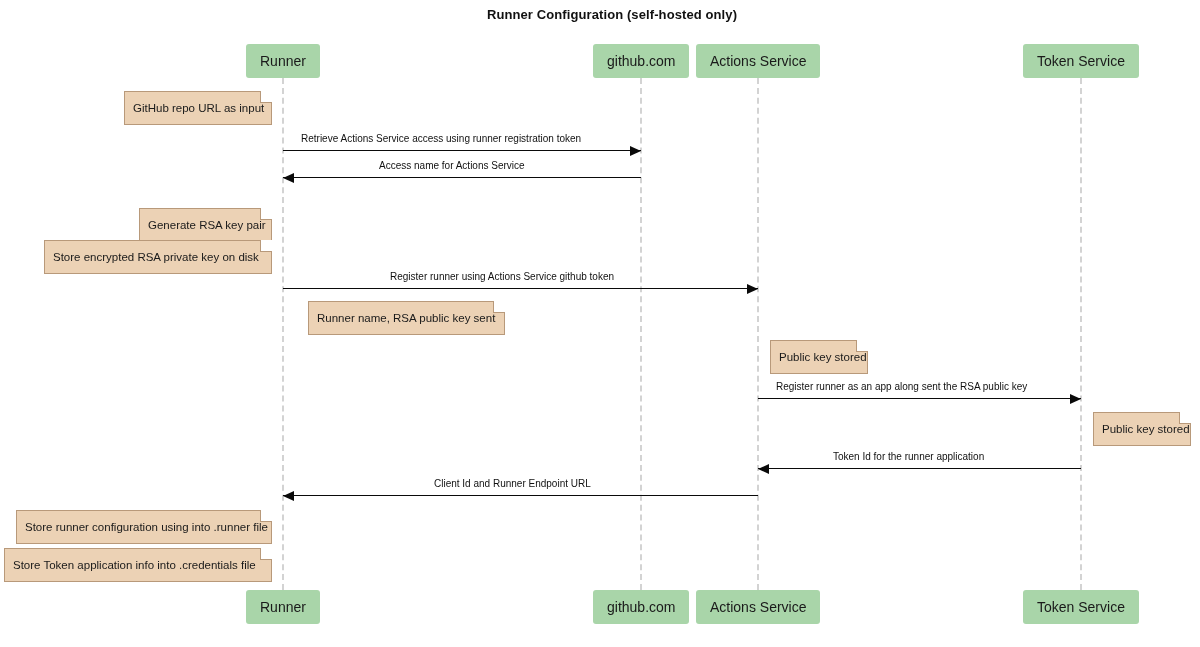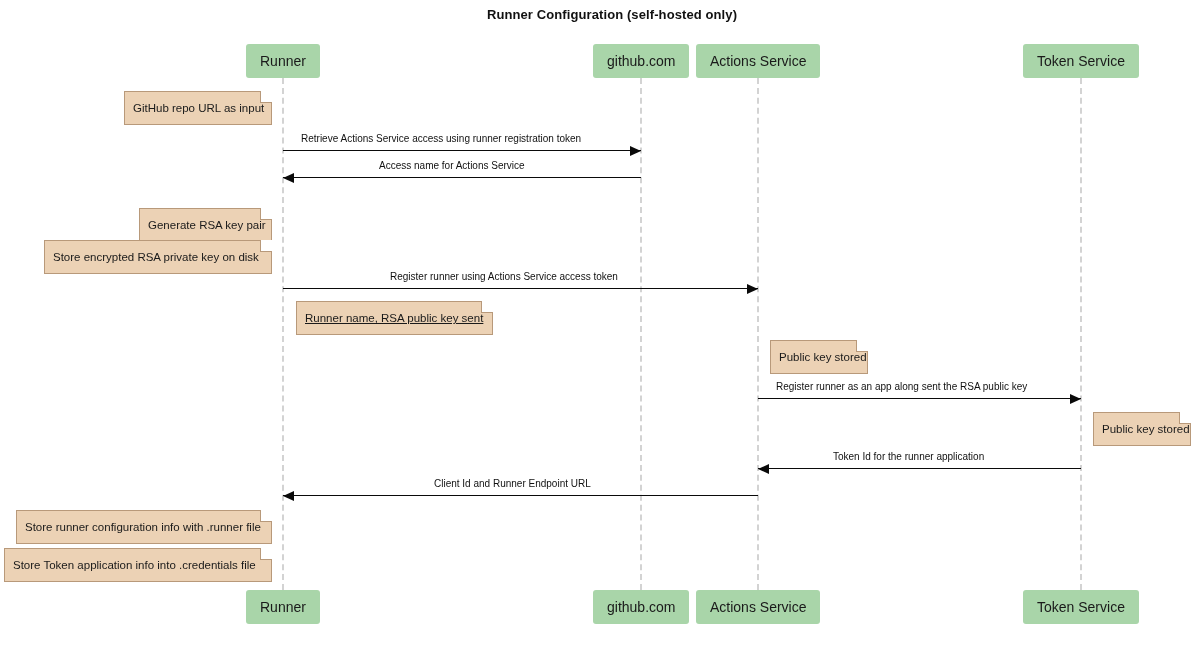--- a/index.html
+++ b/index.html
@@ -117,21 +117,21 @@
     </div>
   <div id="messages">
       <div class="msg-line" style="left: 283px; top: 150px; width: 358px;"></div>
       <div class="arrowhead right" style="top: 146px; left: 630px;"></div>
       <div class="msg-label" style="top: 133px; left: 301px;">Retrieve Actions Service access using runner registration token</div>
       <div class="msg-line" style="left: 283px; top: 177px; width: 358px;"></div>
       <div class="arrowhead left" style="top: 173px; left: 283px;"></div>
       <div class="msg-label" style="top: 160px; left: 379px;">Access name for Actions Service</div>
       <div class="msg-line" style="left: 283px; top: 288px; width: 475px;"></div>
       <div class="arrowhead right" style="top: 284px; left: 747px;"></div>
-      <div class="msg-label" style="top: 271px; left: 390px;">Register runner using Actions Service access token</div>
+      <div class="msg-label" style="top: 271px; left: 390px;">Register runner using Actions Service github token</div>
       <div class="msg-line" style="left: 758px; top: 398px; width: 323px;"></div>
       <div class="arrowhead right" style="top: 394px; left: 1070px;"></div>
       <div class="msg-label" style="top: 381px; left: 776px;">Register runner as an app along sent the RSA public key</div>
       <div class="msg-line" style="left: 758px; top: 468px; width: 323px;"></div>
       <div class="arrowhead left" style="top: 464px; left: 758px;"></div>
       <div class="msg-label" style="top: 451px; left: 833px;">Token Id for the runner application</div>
       <div class="msg-line" style="left: 283px; top: 495px; width: 475px;"></div>
       <div class="arrowhead left" style="top: 491px; left: 283px;"></div>
       <div class="msg-label" style="top: 478px; left: 434px;">Client Id and Runner Endpoint URL</div>
     </div>
@@ -141,34 +141,34 @@
         <span class="fold"></span>
       </div>
       <div class="note" style="top: 208px; width: 133px; left: 139px;">
         <span>Generate RSA key pair</span>
         <span class="fold"></span>
       </div>
       <div class="note" style="top: 228px; width: 228px; left: 44px; margin-top: 12px;">
         <span>Store encrypted RSA private key on disk</span>
         <span class="fold"></span>
       </div>
-      <div class="note" style="top: 301px; width: 197px; left: 296px; text-decoration: underline;">
+      <div class="note" style="top: 301px; width: 197px; left: 308px;">
         <span>Runner name, RSA public key sent</span>
         <span class="fold"></span>
       </div>
       <div class="note" style="top: 340px; width: 98px; left: 770px;">
         <span>Public key stored</span>
         <span class="fold"></span>
       </div>
       <div class="note" style="top: 412px; width: 98px; left: 1093px;">
         <span>Public key stored</span>
         <span class="fold"></span>
       </div>
       <div class="note" style="top: 510px; width: 256px; left: 16px;">
-        <span>Store runner configuration info with .runner file</span>
+        <span>Store runner configuration using into .runner file</span>
         <span class="fold"></span>
       </div>
       <div class="note" style="top: 548px; width: 268px; left: 4px;">
         <span>Store Token application info into .credentials file</span>
         <span class="fold"></span>
       </div>
     </div>
   <div id="participants-top">
       <div class="participant" style="top: 44px; left: 246px;">
         <span>Runner</span>

